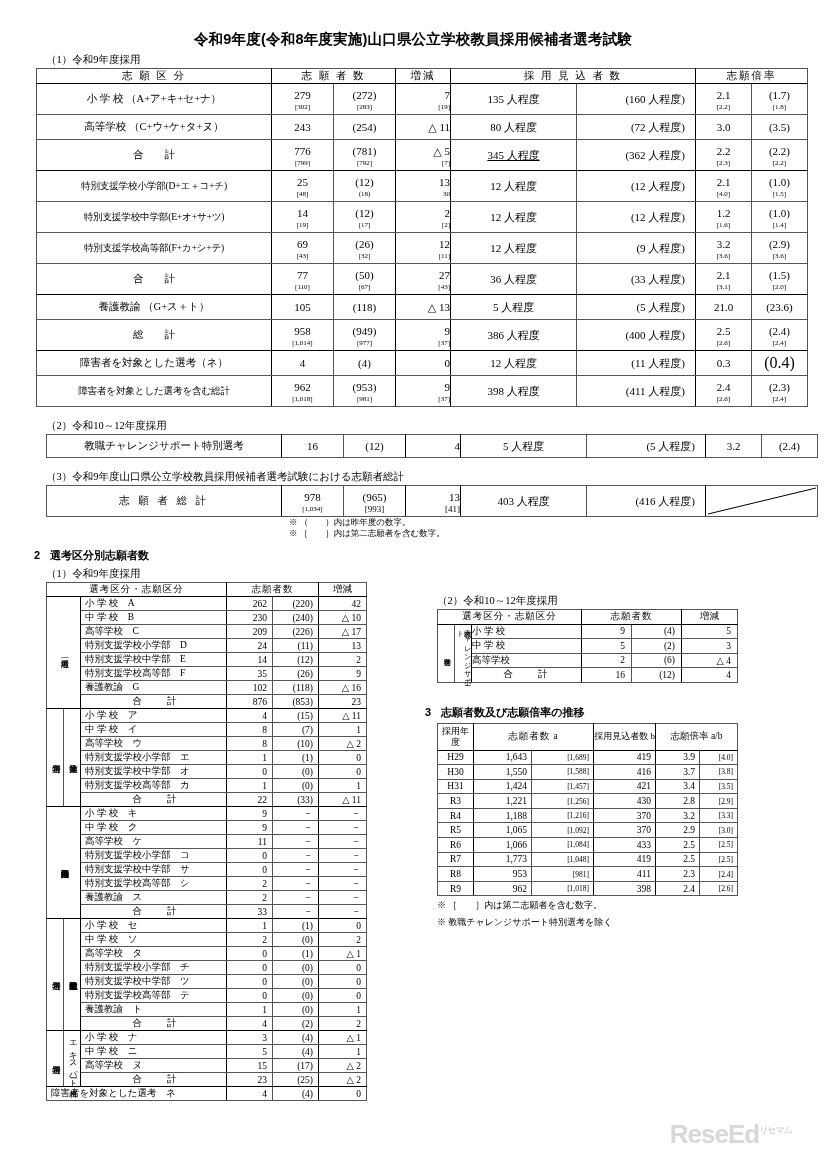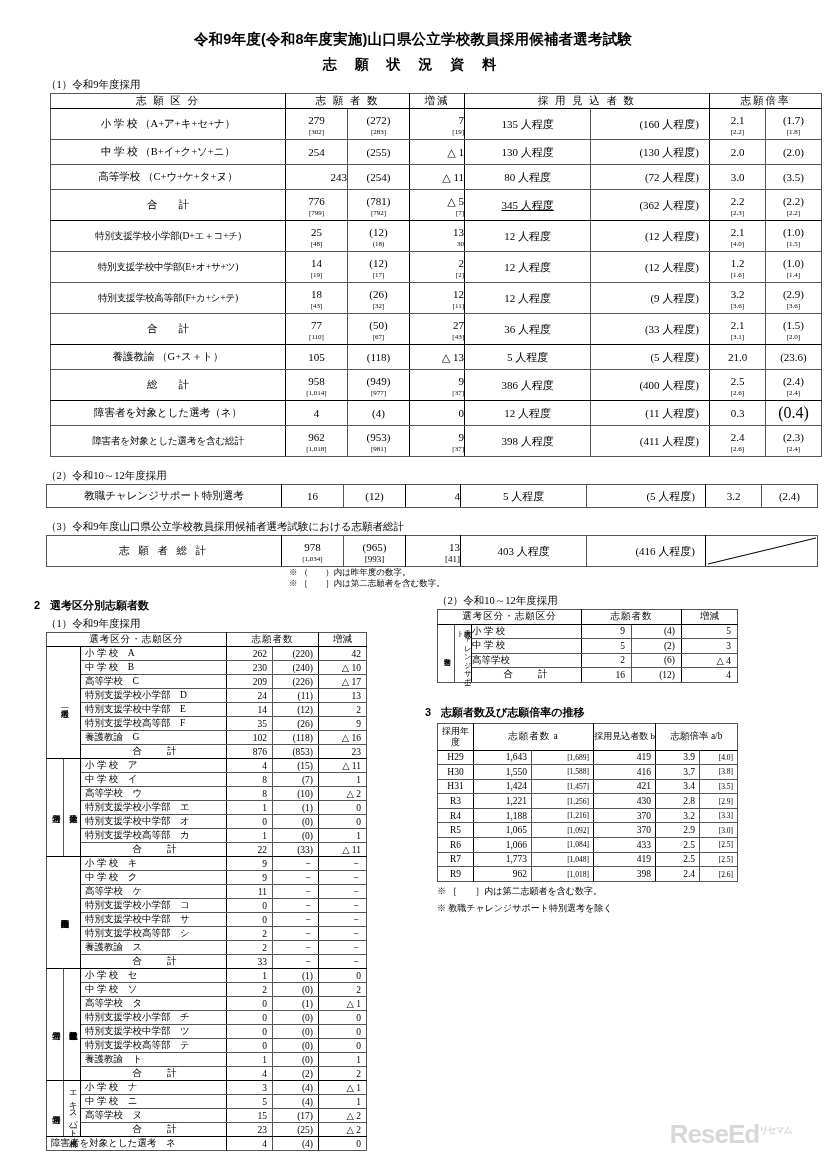--- a/index.html
+++ b/index.html
@@ -25,21 +25,21 @@
   table{border-collapse:collapse;table-layout:fixed;}
   .tbl{border:1.6px solid #000;}
   .tbl td,.tbl th{border:0.8px solid #555;padding:0;vertical-align:middle;font-weight:normal;}
   .hd{text-align:center;font-size:10.5px;letter-spacing:2px;height:15px;}
   .ctr{text-align:center;}
   .rt{text-align:right;padding-right:4px;}
   .thick-b{border-bottom:1.6px solid #000 !important;}
   .thick-r{border-right:1.6px solid #000 !important;}
 
   
-  #t1{width:680px;margin-left:16px;}
+  #t1{width:680px;margin-left:2px;}
   #t1 td{height:14px;}
   #t1 .cat{text-align:center;font-size:10.5px;}
   #t1 .cat.sp{font-size:9.6px;letter-spacing:-0.2px;}
   .ln1{display:block;line-height:17px;}
   .ln2{display:block;line-height:10px;font-size:7px;margin-top:-2px;}
   .spaced3{letter-spacing:3px;}
 
   .note{font-size:8.5px;margin-left:255px;line-height:11px;}
 
   
@@ -71,21 +71,20 @@
   .wm{position:absolute;right:34px;bottom:18px;font-size:26px;font-weight:bold;color:#d8d8d8;
       font-family:"Liberation Sans","DejaVu Sans",sans-serif;letter-spacing:-1px;}
   .wm sup{font-size:9px;vertical-align:super;}
 </style>
 </head>
 <body>
 
 <div class="page">
 
   <div class="doc-title">令和9年度(令和8年度実施)山口県公立学校教員採用候補者選考試験</div>
-  <div class="doc-subtitle">志 願 状 況 資 料</div>
 
   <div class="sub-head">（1）令和9年度採用</div>
 
   <table class="tbl" id="t1">
     <colgroup>
         <col style="width:235px">
         <col style="width:62px">
         <col style="width:62px">
         <col style="width:55px">
         <col style="width:126px">
@@ -122,32 +121,22 @@
           <td class="ctr" style="height: 30px;">
             <span class="ln1" style="font-size: 11px;">2.1</span>
             <span class="ln2">[2.2]</span>
           </td>
           <td class="ctr" style="height: 30px;">
             <span class="ln1" style="font-size: 11px;">(1.7)</span>
             <span class="ln2">[1.8]</span>
           </td>
         </tr>
         <tr>
-          <td class="cat thick-r" style="height: 24px;">中 学 校 （B+イ+ク+ソ+ニ）</td>
-          <td class="ctr" style="height: 24px; font-size: 11px;">254</td>
-          <td class="ctr thick-r" style="height: 24px; font-size: 11px;">(255)</td>
-          <td class="rt thick-r" style="height: 24px; font-size: 11px;">△ 1</td>
-          <td class="ctr" style="height: 24px; font-size: 11px;">130 人程度</td>
-          <td class="rt thick-r" style="height: 24px; font-size: 11px; padding-right: 10px;">(130 人程度)</td>
-          <td class="ctr" style="height: 24px; font-size: 11px;">2.0</td>
-          <td class="ctr" style="height: 24px; font-size: 11px;">(2.0)</td>
-        </tr>
-        <tr>
           <td class="cat thick-r" style="height: 24px;">高等学校 （C+ウ+ケ+タ+ヌ）</td>
-          <td class="ctr" style="height: 24px; font-size: 11px; text-align: right;">243</td>
+          <td class="ctr" style="height: 24px; font-size: 11px;">243</td>
           <td class="ctr thick-r" style="height: 24px; font-size: 11px;">(254)</td>
           <td class="rt thick-r" style="height: 24px; font-size: 11px;">△ 11</td>
           <td class="ctr" style="height: 24px; font-size: 11px;">80 人程度</td>
           <td class="rt thick-r" style="height: 24px; font-size: 11px; padding-right: 10px;">(72 人程度)</td>
           <td class="ctr" style="height: 24px; font-size: 11px;">3.0</td>
           <td class="ctr" style="height: 24px; font-size: 11px;">(3.5)</td>
         </tr>
         <tr>
           <td class="cat thick-r thick-b" style="height: 30px;">合　　計</td>
           <td class="ctr thick-b" style="height: 30px;">
@@ -219,21 +208,21 @@
             <span class="ln2">[1.6]</span>
           </td>
           <td class="ctr" style="height: 30px;">
             <span class="ln1" style="font-size: 11px;">(1.0)</span>
             <span class="ln2">[1.4]</span>
           </td>
         </tr>
         <tr>
           <td class="cat sp thick-r" style="height: 30px;">特別支援学校高等部(F+カ+シ+テ)</td>
           <td class="ctr" style="height: 30px;">
-            <span class="ln1" style="font-size: 11px;">18</span>
+            <span class="ln1" style="font-size: 11px;">69</span>
             <span class="ln2">[43]</span>
           </td>
           <td class="ctr thick-r" style="height: 30px;">
             <span class="ln1" style="font-size: 11px;">(26)</span>
             <span class="ln2">[32]</span>
           </td>
           <td class="rt thick-r" style="height: 30px;">
             <span class="ln1" style="font-size: 11px;">12</span>
             <span class="ln2">[11]</span>
           </td>
@@ -810,20 +799,28 @@
           </tr>
           <tr>
             <td class="yr thick-r">R7</td>
             <td class="n">1,773</td>
             <td class="n brk thick-r">[1,048]</td>
             <td class="n thick-r">419</td>
             <td class="n">2.5</td>
             <td class="n brk">[2.5]</td>
           </tr>
           <tr>
+            <td class="yr thick-r">R8</td>
+            <td class="n">953</td>
+            <td class="n brk thick-r">[981]</td>
+            <td class="n thick-r">411</td>
+            <td class="n">2.3</td>
+            <td class="n brk">[2.4]</td>
+          </tr>
+          <tr>
             <td class="yr thick-r">R9</td>
             <td class="n">962</td>
             <td class="n brk thick-r">[1,018]</td>
             <td class="n thick-r">398</td>
             <td class="n">2.4</td>
             <td class="n brk">[2.6]</td>
           </tr>
         </tbody>
     </table>
     <div class="footnote" style="margin-left:12px">

